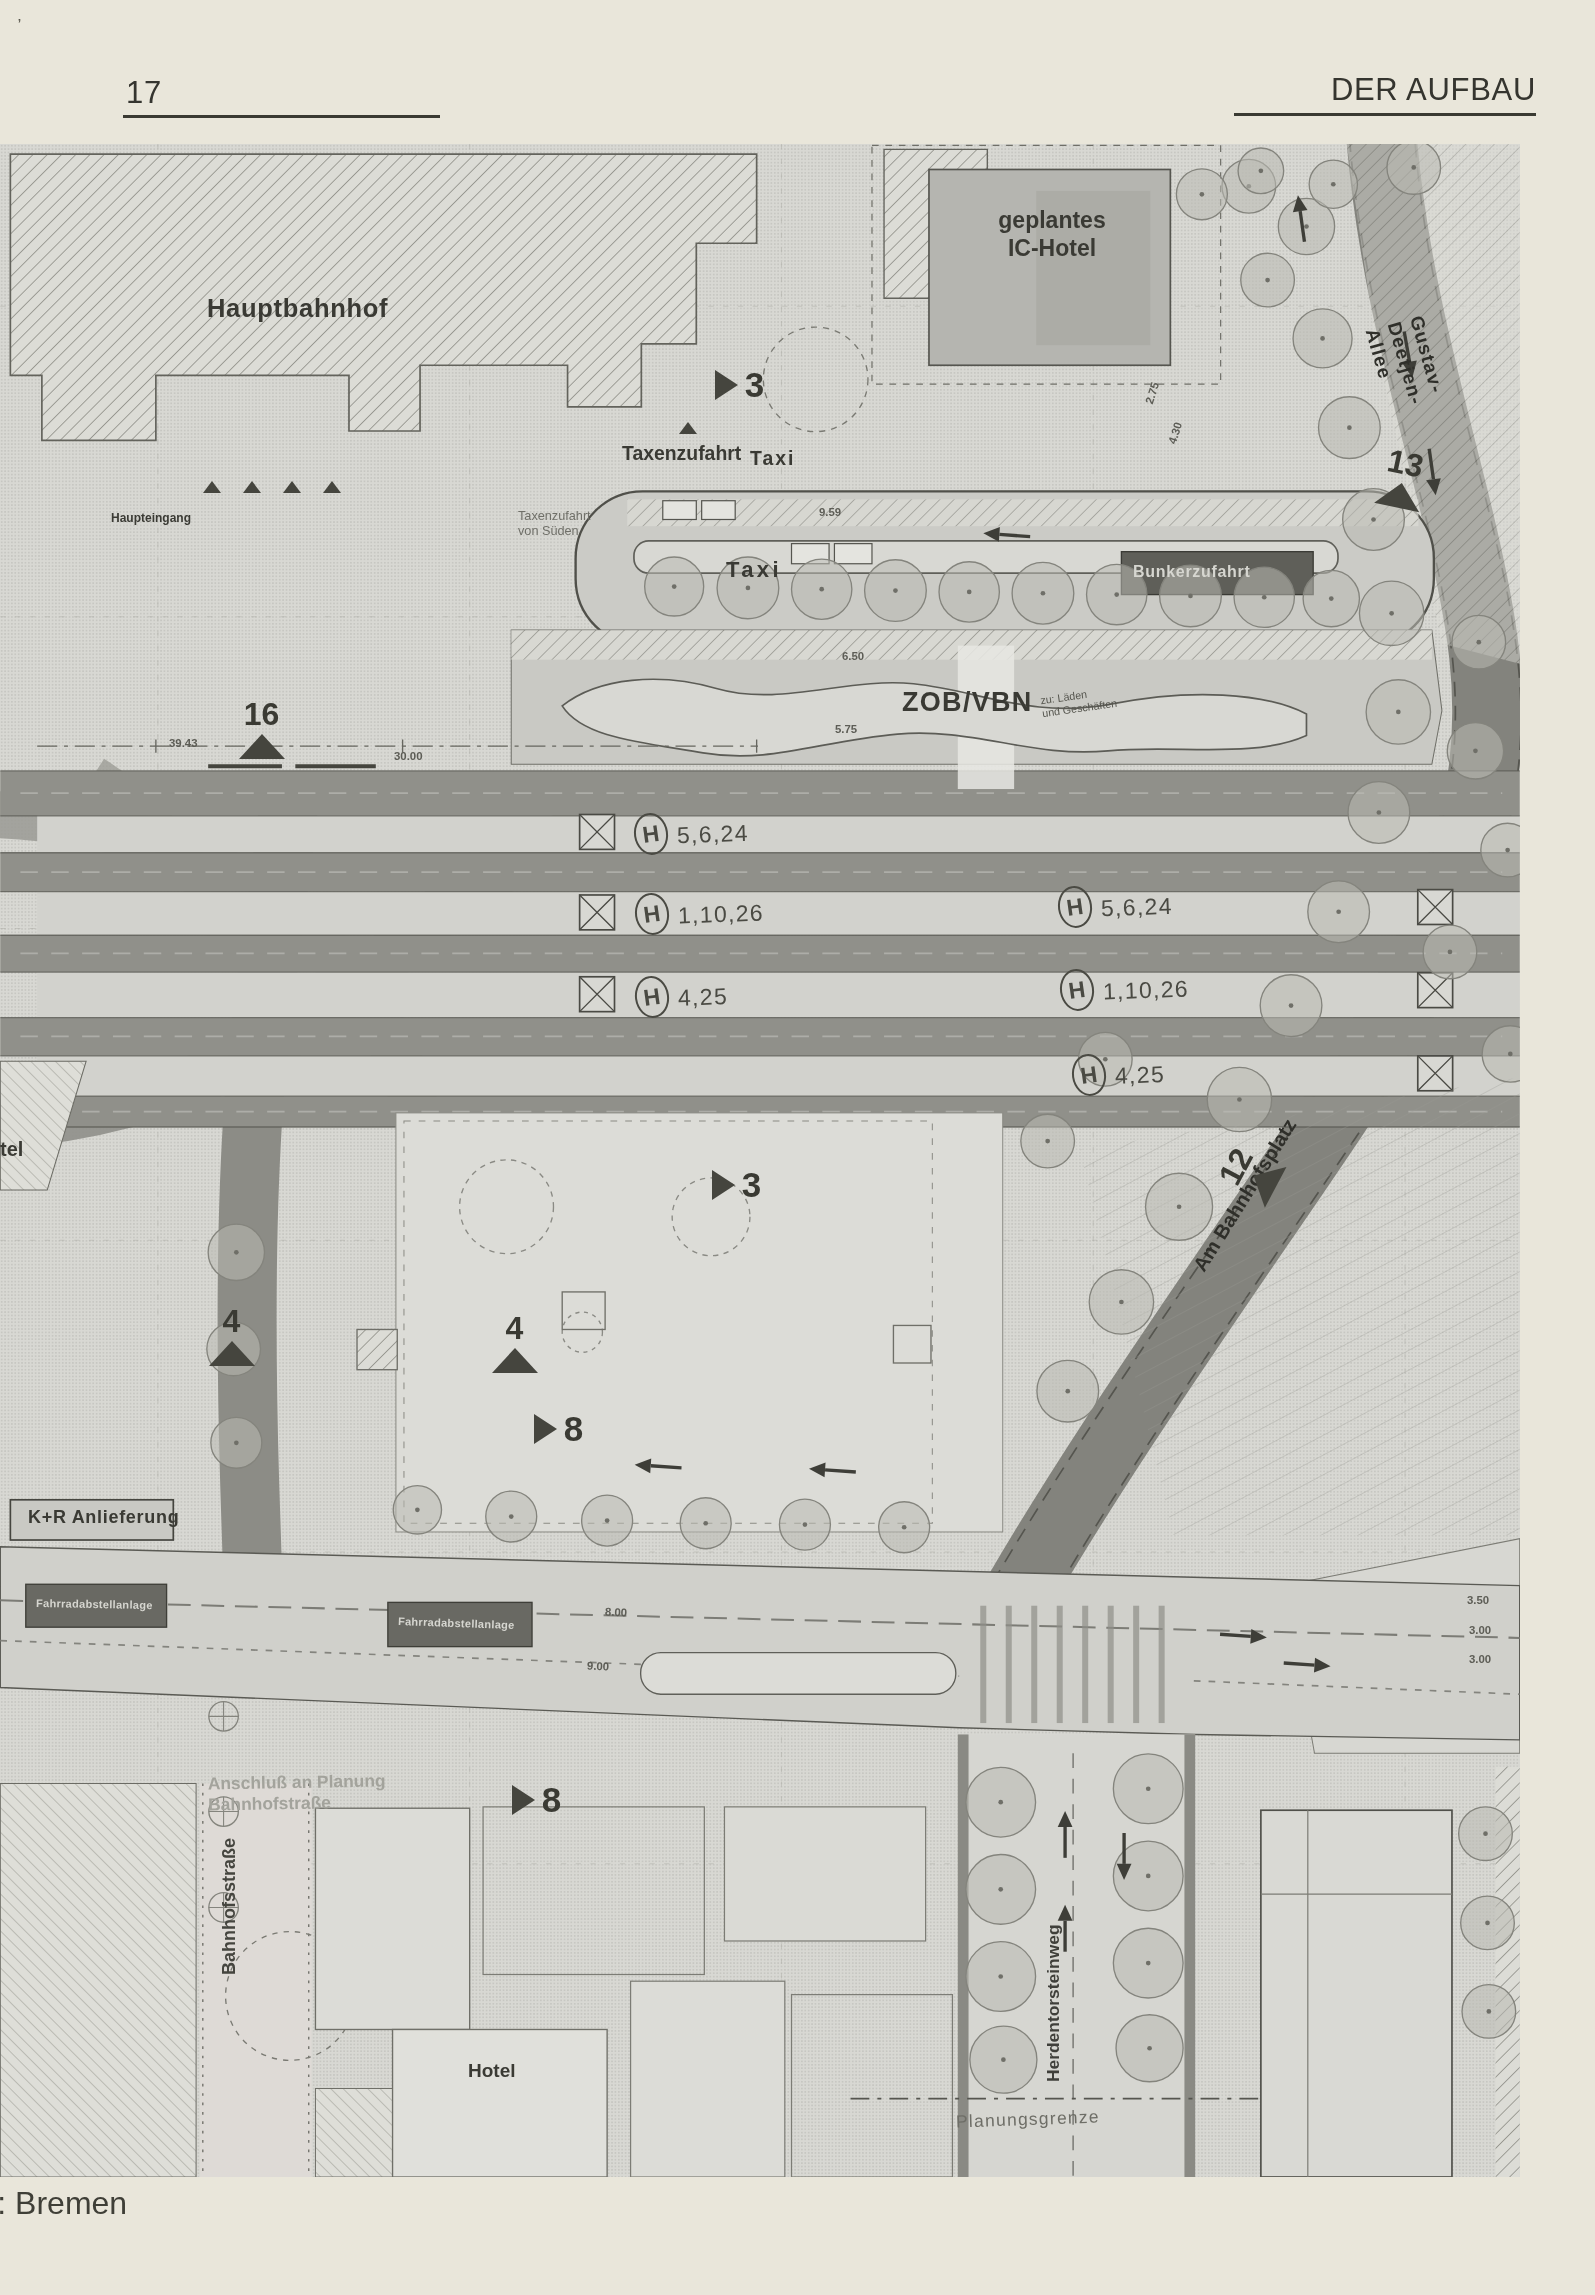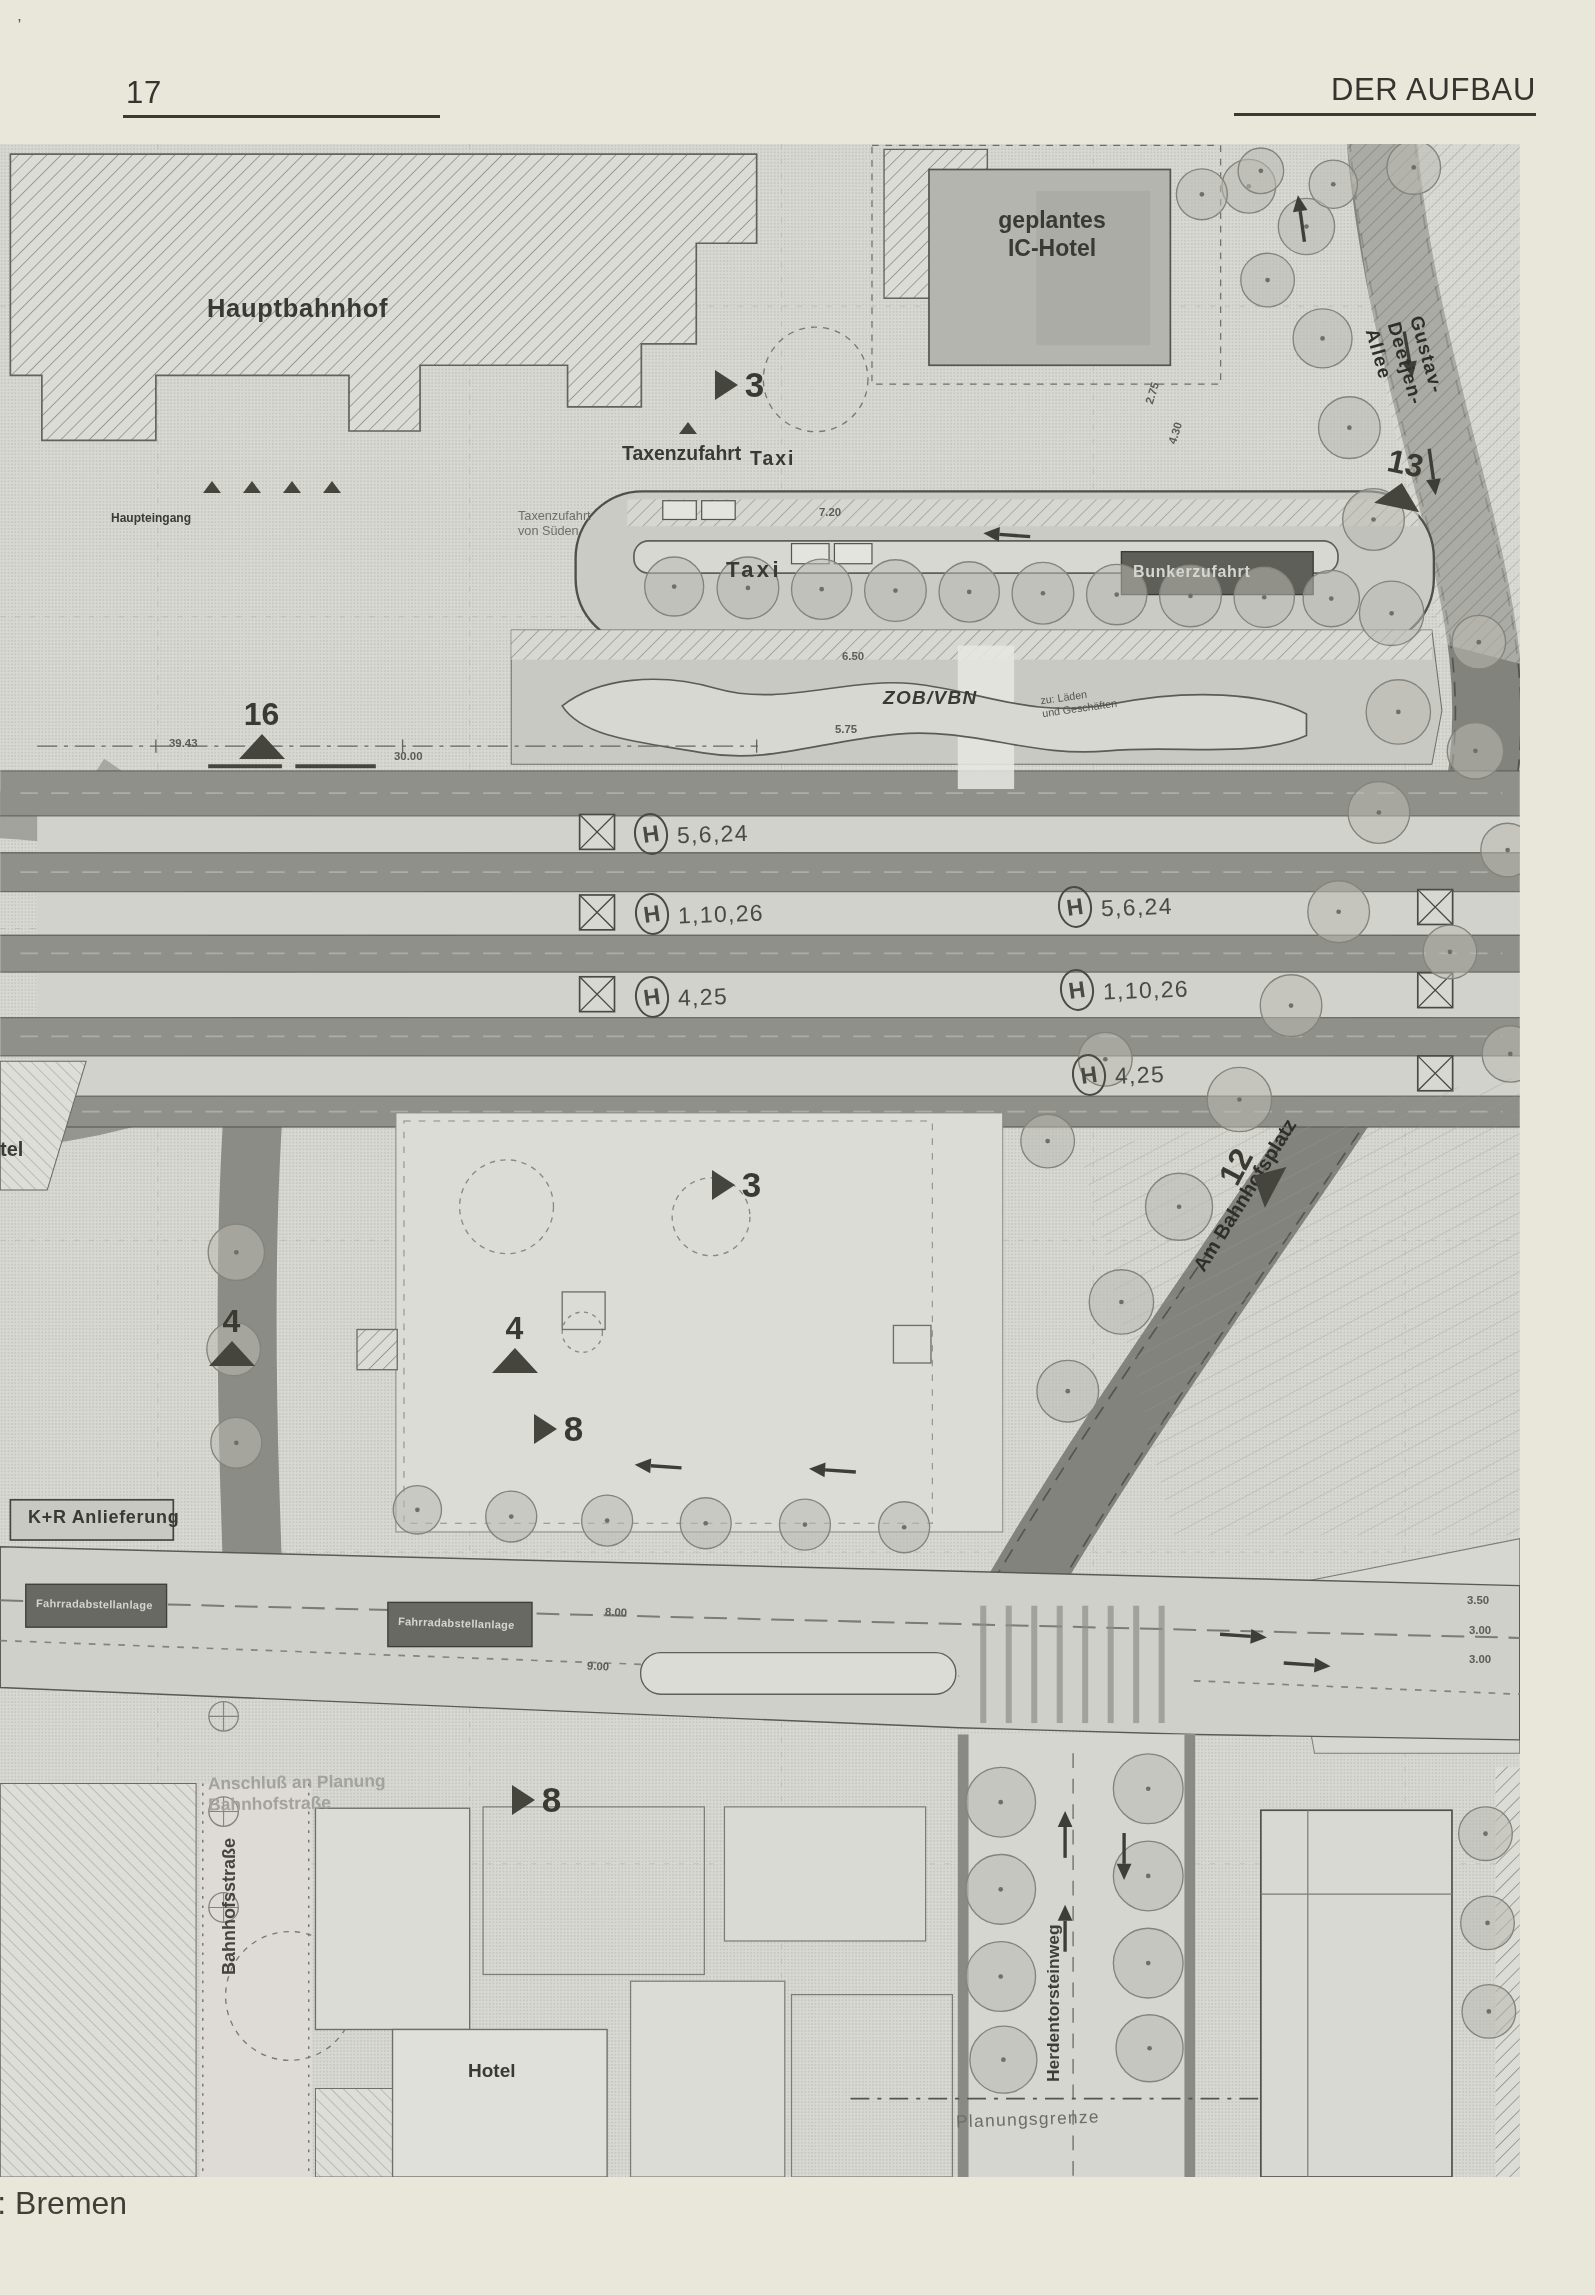--- a/index.html
+++ b/index.html
@@ -500,21 +500,21 @@
     <span class="tri-up-sm" style="left:323px;top:337px;"></span>
     <div class="lbl" style="left:958px;top:62px;width:188px;text-align:center;font-size:23px;">geplantes
 IC-Hotel</div>
     <span class="tri-up-sm" style="left:679px;top:278px;"></span>
     <div class="lbl" style="left:622px;top:298px;font-size:19.4px;">Taxenzufahrt</div>
     <div class="lbl" style="left:750px;top:303px;font-size:19.4px;letter-spacing:2px;">Taxi</div>
     <div class="lbl" style="left:518px;top:365px;font-size:12.7px;font-weight:normal;color:#6f6f68;">Taxenzufahrt
 von Süden</div>
     <div class="lbl" style="left:726px;top:413px;font-size:22px;letter-spacing:3.4px;">Taxi</div>
     <div class="lbl onbox" style="left:1133px;top:418px;font-size:16px;letter-spacing:0.7px;">Bunkerzufahrt</div>
-    <div class="lbl" style="left:883px;top:542px;font-size:19px;letter-spacing:1.3px;font-style:italic;">ZOB/VBN</div>
+    <div class="lbl" style="left:902px;top:542px;font-size:27px;letter-spacing:1.3px;">ZOB/VBN</div>
     <div class="lbl" style="left:1041px;top:545px;font-size:10.7px;font-weight:normal;color:#55554e;transform:rotate(-8deg);">zu: Läden
 und Geschäften</div>
     <div class="lbl" style="left:1427px;top:169px;font-size:19px;letter-spacing:1.3px;transform:rotate(74deg);transform-origin:left top;color:#2f2f2a;">Gustav-Deetjen-Allee</div>
     <div class="lbl" style="left:1188px;top:1119px;width:188px;font-size:20px;transform:rotate(-58deg);transform-origin:left top;color:#2f2f2a;">Am Bahnhofsplatz</div>
     <div class="lbl" style="left:20px;top:1363px;font-size:18px;letter-spacing:0.7px;margin-left:8px;">K+R Anlieferung</div>
     <div class="lbl onbox" style="left:36px;top:1454px;font-size:11px;letter-spacing:0.3px;transform:rotate(1deg);">Fahrradabstellanlage</div>
     <div class="lbl onbox" style="left:398px;top:1473px;font-size:11px;letter-spacing:0.3px;transform:rotate(2deg);">Fahrradabstellanlage</div>
     <div class="lbl light" style="left:208px;top:1628px;font-size:17.4px;transform:rotate(-1deg);">Anschluß an Planung
 Bahnhofstraße</div>
     <div class="lbl vert" style="left:219px;top:1677px;height:154px;font-size:18px;color:#45453f;">Bahnhofsstraße</div>
@@ -577,21 +577,21 @@
       <span class="hlines">1,10,26</span>
     </div>
     <div class="hstop" style="left:1072px;top:910px;">
       <span class="hcirc">H</span>
       <span class="hlines">4,25</span>
     </div>
 
     <div id="dims">
         <span class="dim" style="left: 169px; top: 593px; transform: rotate(0deg);">39.43</span>
         <span class="dim" style="left: 394px; top: 593px; transform: rotate(0deg); margin-top: 13px;">30.00</span>
-        <span class="dim" style="left: 819px; top: 362px; transform: rotate(0deg);">7.20</span>
+        <span class="dim" style="left: 819px; top: 362px; transform: rotate(0deg);">9.59</span>
         <span class="dim" style="left: 842px; top: 506px; transform: rotate(0deg);">6.50</span>
         <span class="dim" style="left: 835px; top: 579px; transform: rotate(0deg);">5.75</span>
         <span class="dim" style="left: 1141px; top: 243px; transform: rotate(-72deg);">2.75</span>
         <span class="dim" style="left: 1164px; top: 283px; transform: rotate(-72deg);">4.30</span>
         <span class="dim" style="left: 605px; top: 1462px; transform: rotate(3deg);">8.00</span>
         <span class="dim" style="left: 587px; top: 1516px; transform: rotate(3deg);">9.00</span>
         <span class="dim" style="left: 1467px; top: 1450px; transform: rotate(0deg);">3.50</span>
         <span class="dim" style="left: 1469px; top: 1480px; transform: rotate(0deg);">3.00</span>
         <span class="dim" style="left: 1469px; top: 1509px; transform: rotate(0deg);">3.00</span>
       </div>

